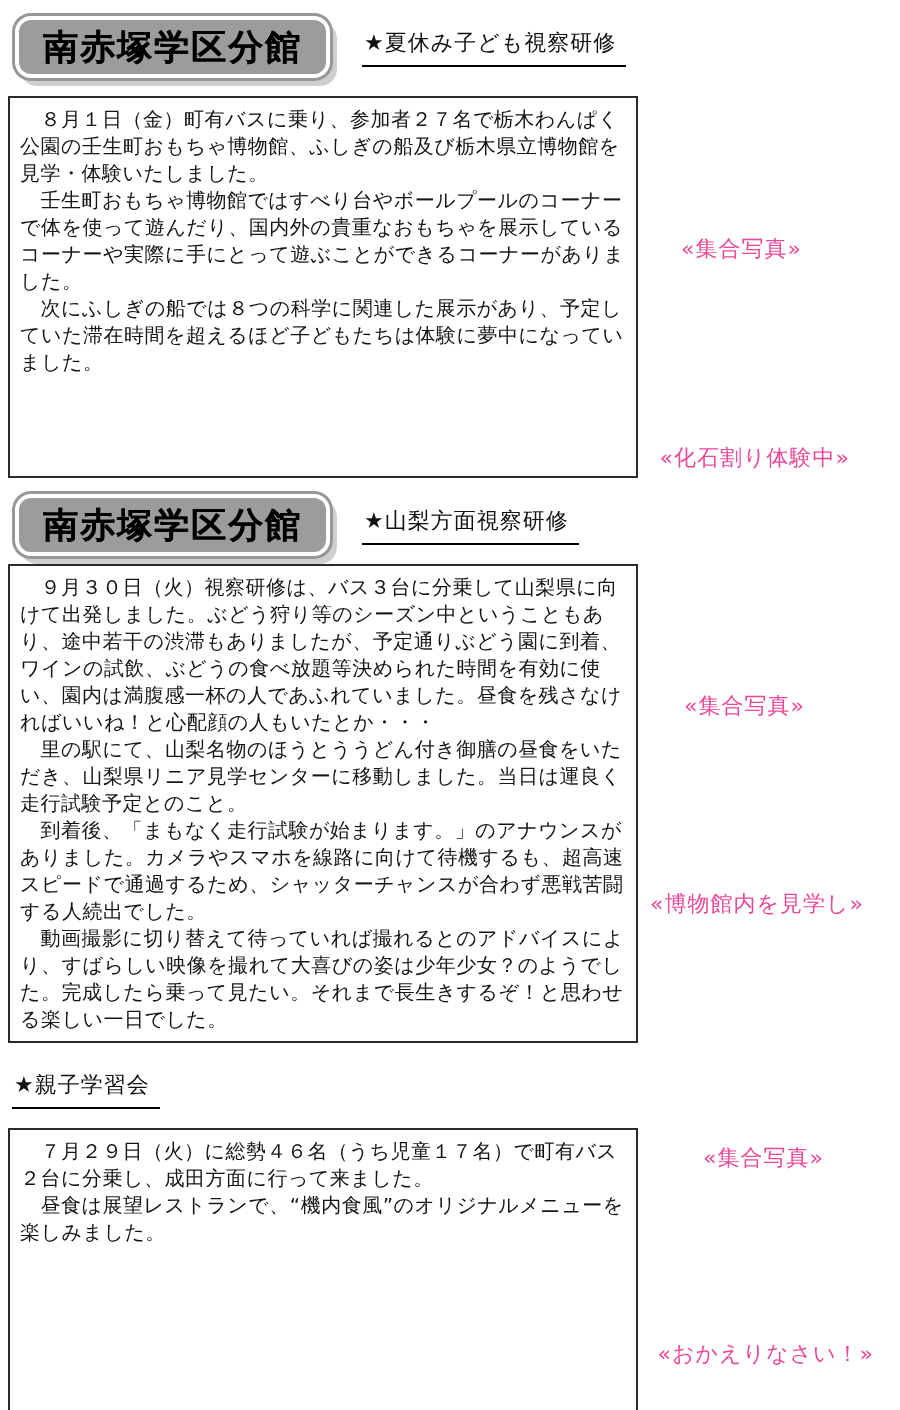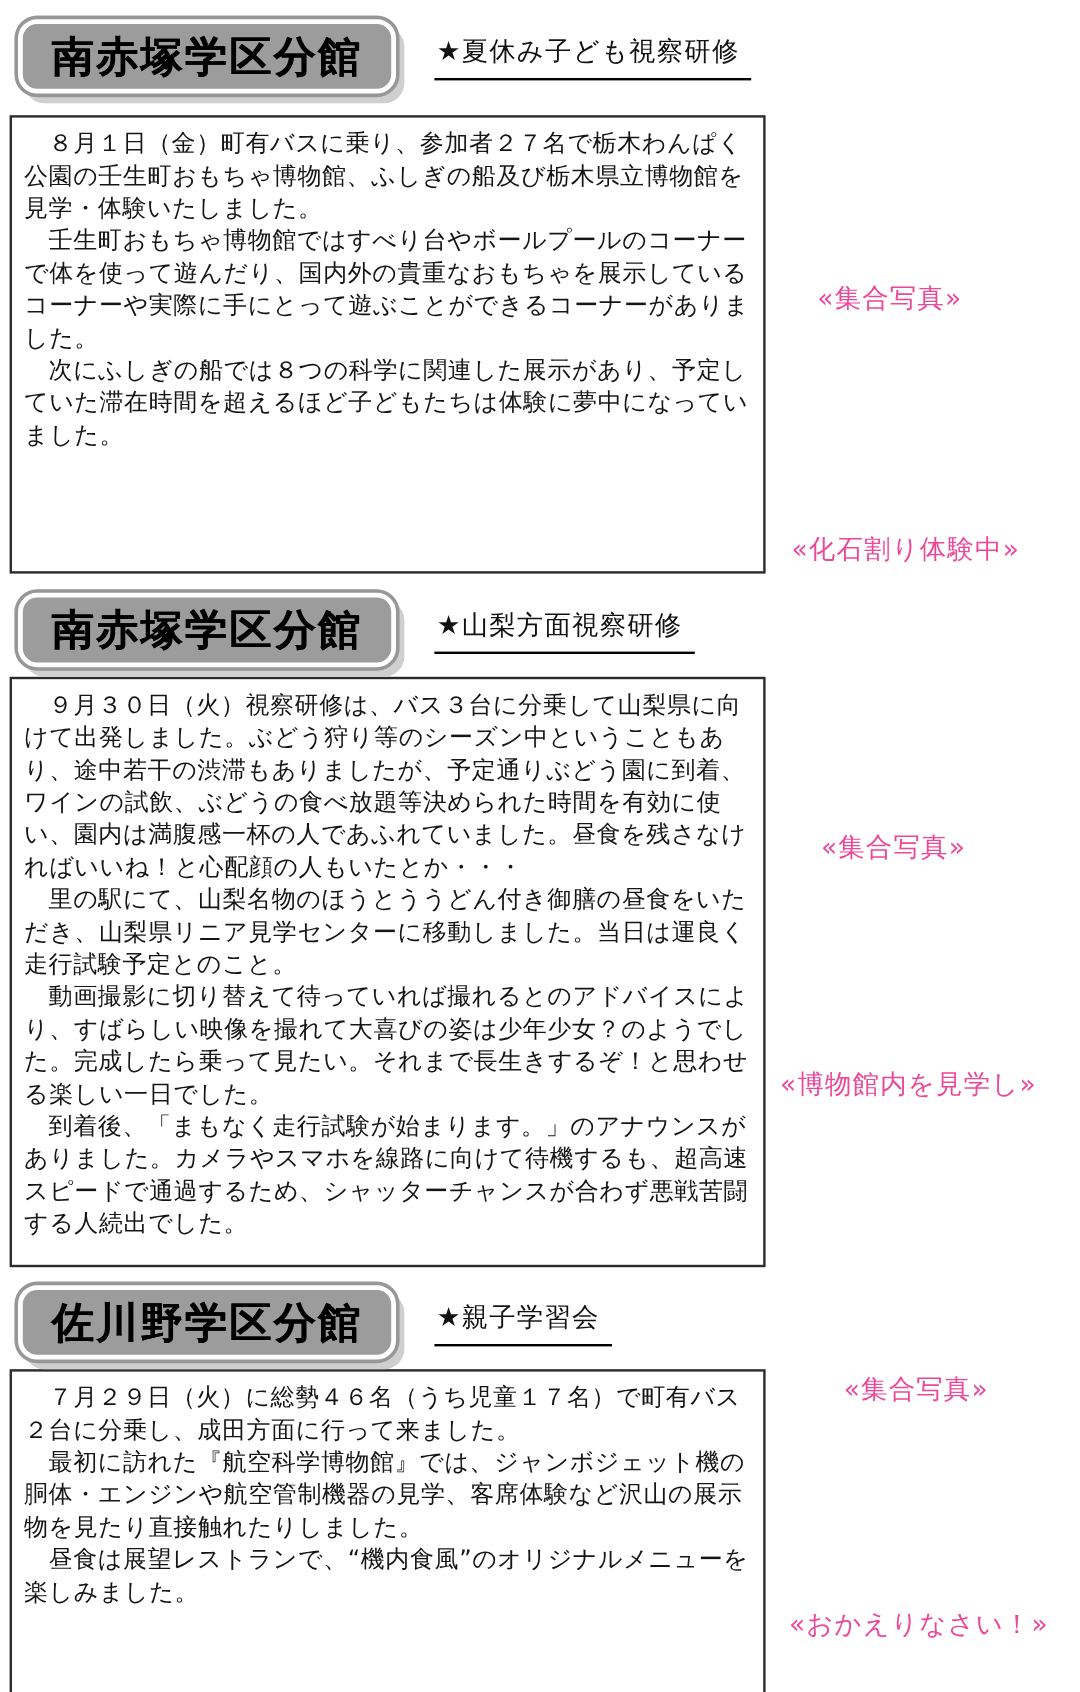--- a/index.html
+++ b/index.html
@@ -37,21 +37,21 @@
     font-size:22px;color:#111;
     border-bottom:2px solid #000;
     padding:0 10px 7px 2px;
     white-space:nowrap;
     letter-spacing:1px;
   }
   .textbox{
     box-sizing:border-box;
     width:630px;
     border:2px solid #2b2b2b;
-    padding:8px 10px 21px 10px;
+    padding:8px 10px 8px 10px;
     font-size:20px;
     line-height:27px;
     letter-spacing:0.5px;
     color:#151515;
     background:#fff;
   }
   .textbox p{margin:0;}
   .box-1{min-height:382px;margin-top:12px;}
   .box-2{min-height:352px;margin-top:2px;}
   .box-3{min-height:406px;margin-top:2px;}
@@ -94,35 +94,31 @@
   <section class="section sec-2">
     <div class="header-row">
       <div class="badge">
         <span>南赤塚学区分館</span>
       </div>
       <div class="sec-title">★山梨方面視察研修</div>
     </div>
     <div class="textbox box-2">
         <p>　９月３０日（火）視察研修は、バス３台に分乗して山梨県に向けて出発しました。ぶどう狩り等のシーズン中ということもあり、途中若干の渋滞もありましたが、予定通りぶどう園に到着、ワインの試飲、ぶどうの食べ放題等決められた時間を有効に使い、園内は満腹感一杯の人であふれていました。昼食を残さなければいいね！と心配顔の人もいたとか・・・</p>
         <p>　里の駅にて、山梨名物のほうとううどん付き御膳の昼食をいただき、山梨県リニア見学センターに移動しました。当日は運良く走行試験予定とのこと。</p>
+        <p>　到着後、「まもなく走行試験が始まります。」のアナウンスがありました。カメラやスマホを線路に向けて待機するも、超高速スピードで通過するため、シャッターチャンスが合わず悪戦苦闘する人続出でした。</p>
         <p>　動画撮影に切り替えて待っていれば撮れるとのアドバイスにより、すばらしい映像を撮れて大喜びの姿は少年少女？のようでした。完成したら乗って見たい。それまで長生きするぞ！と思わせる楽しい一日でした。</p>
-        <p>　到着後、「まもなく走行試験が始まります。」のアナウンスがありました。カメラやスマホを線路に向けて待機するも、超高速スピードで通過するため、シャッターチャンスが合わず悪戦苦闘する人続出でした。</p>
       </div>
   </section>
 
   <section class="section sec-3">
     <div class="header-row">
-      <div class="badge">
-        <span>佐川野学区分館</span>
-      </div>
       <div class="sec-title">★親子学習会</div>
     </div>
     <div class="textbox box-3">
         <p>　７月２９日（火）に総勢４６名（うち児童１７名）で町有バス２台に分乗し、成田方面に行って来ました。</p>
-        <p>　最初に訪れた『航空科学博物館』では、ジャンボジェット機の胴体・エンジンや航空管制機器の見学、客席体験など沢山の展示物を見たり直接触れたりしました。</p>
         <p>　昼食は展望レストランで、“機内食風”のオリジナルメニューを楽しみました。</p>
       </div>
   </section>
 
   <div class="caption cap-1a">«集合写真»</div>
   <div class="caption cap-1b">«化石割り体験中»</div>
   <div class="caption cap-2a">«集合写真»</div>
   <div class="caption cap-2b">«博物館内を見学し»</div>
   <div class="caption cap-3a">«集合写真»</div>
   <div class="caption cap-3b">«おかえりなさい！»</div>

